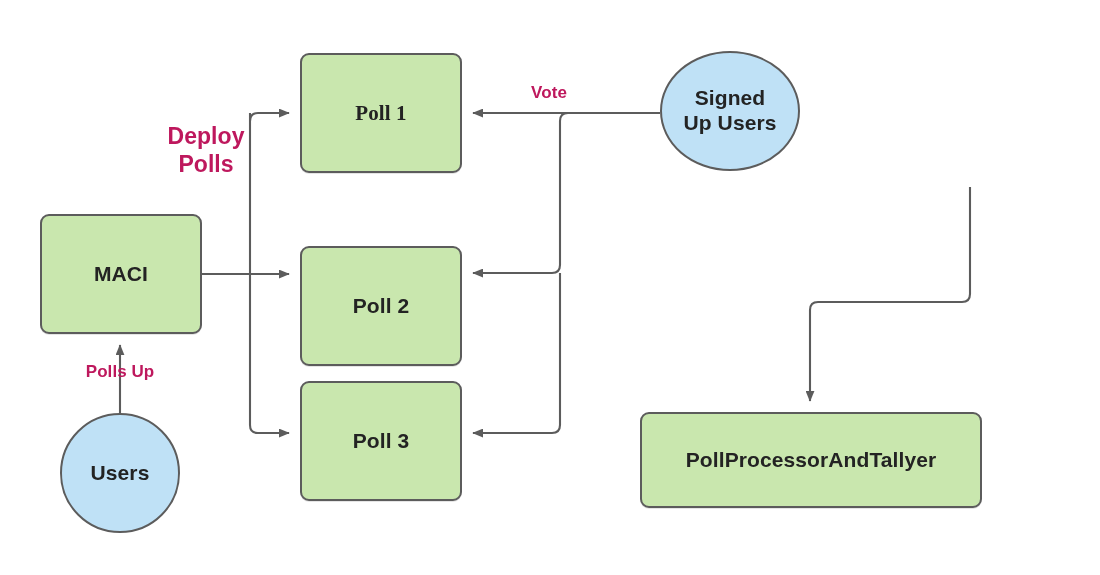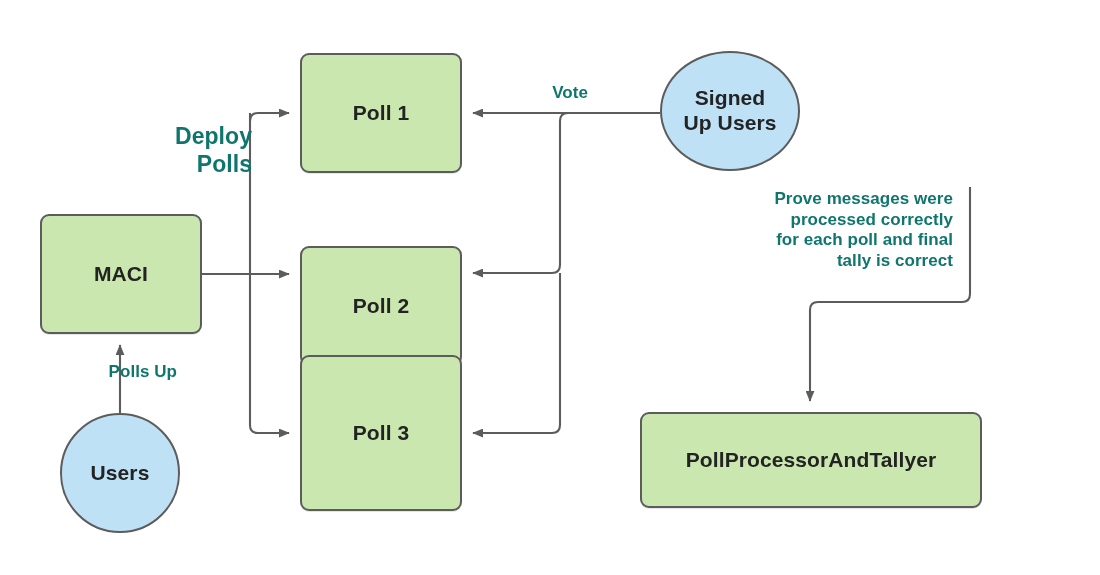--- a/index.html
+++ b/index.html
@@ -45,23 +45,23 @@
     border-radius: 9px;
     box-shadow: 0 1px 0 rgba(0,0,0,0.10);
   }
   .node-ellipse {
     background: #bfe1f6;
     border: 2.2px solid #5c5c5c;
     border-radius: 50%;
   }
   .edge-label {
     position: absolute;
-    color: #0f766e;
+    color: #be185d;
     font-weight: bold;
-    text-align: right;
+    text-align: center;
     line-height: 1.22;
     letter-spacing: 0.05px;
     white-space: pre-line;
     background: transparent;
   }
 </style>
 </head>
 <body>
 
 <div id="diagram-canvas">
@@ -101,29 +101,29 @@
 
     <g>
       <path d="M560,273 L560,425 Q560,433 552,433 L473,433" fill="none" stroke="#5c5c5c" stroke-width="2.1" marker-end="url(#arrowhead)"></path>
     </g>
 
     <g>
       <path d="M970,187 L970,294 Q970,302 962,302 L818,302 Q810,302 810,310 L810,401" fill="none" stroke="#5c5c5c" stroke-width="2.1" marker-end="url(#arrowhead)"></path>
     </g>
   </svg>
 
-  <div class="node node-box" style="left:300px; top:53px; width:162px; height:120px; font-size:21px;">
+  <div class="node node-box" style="left:300px; top:53px; width:162px; height:120px; font-size:21px;font-family:Liberation Serif, serif;">
     <span>Poll 1</span>
   </div>
 
   <div class="node node-box" style="left:300px; top:214px; width:162px; height:120px; font-size:21px;margin-top:32px;">
     <span>Poll 2</span>
   </div>
 
-  <div class="node node-box" style="left:300px; top:355px; width:162px; height:156px; font-size:21px;">
+  <div class="node node-box" style="left:300px; top:381px; width:162px; height:120px; font-size:21px;">
     <span>Poll 3</span>
   </div>
 
   <div class="node node-box" style="left:40px; top:214px; width:162px; height:120px; font-size:21px;">
     <span>MACI</span>
   </div>
 
   <div class="node node-ellipse" style="left:60px; top:413px; width:120px; height:120px; font-size:21px;text-align:right;">
     <span>Users</span>
   </div>
@@ -138,18 +138,14 @@
     <span>PollProcessorAndTallyer</span>
   </div>
 
   <div class="edge-label" style="left:160px; top:122px; width:92px; font-size:23px;">Deploy
 Polls</div>
 
   <div class="edge-label" style="left:63px; top:362px; width:114px; font-size:17px;">Polls Up</div>
 
   <div class="edge-label" style="left:510px; top:83px; width:78px; font-size:17px;">Vote</div>
 
-  <div class="edge-label" style="left:703px; top:189px; width:250px; font-size:17px;">Prove messages were
-processed correctly
-for each poll and final
-tally is correct</div>
 
 </div>
 
 </body></html>

